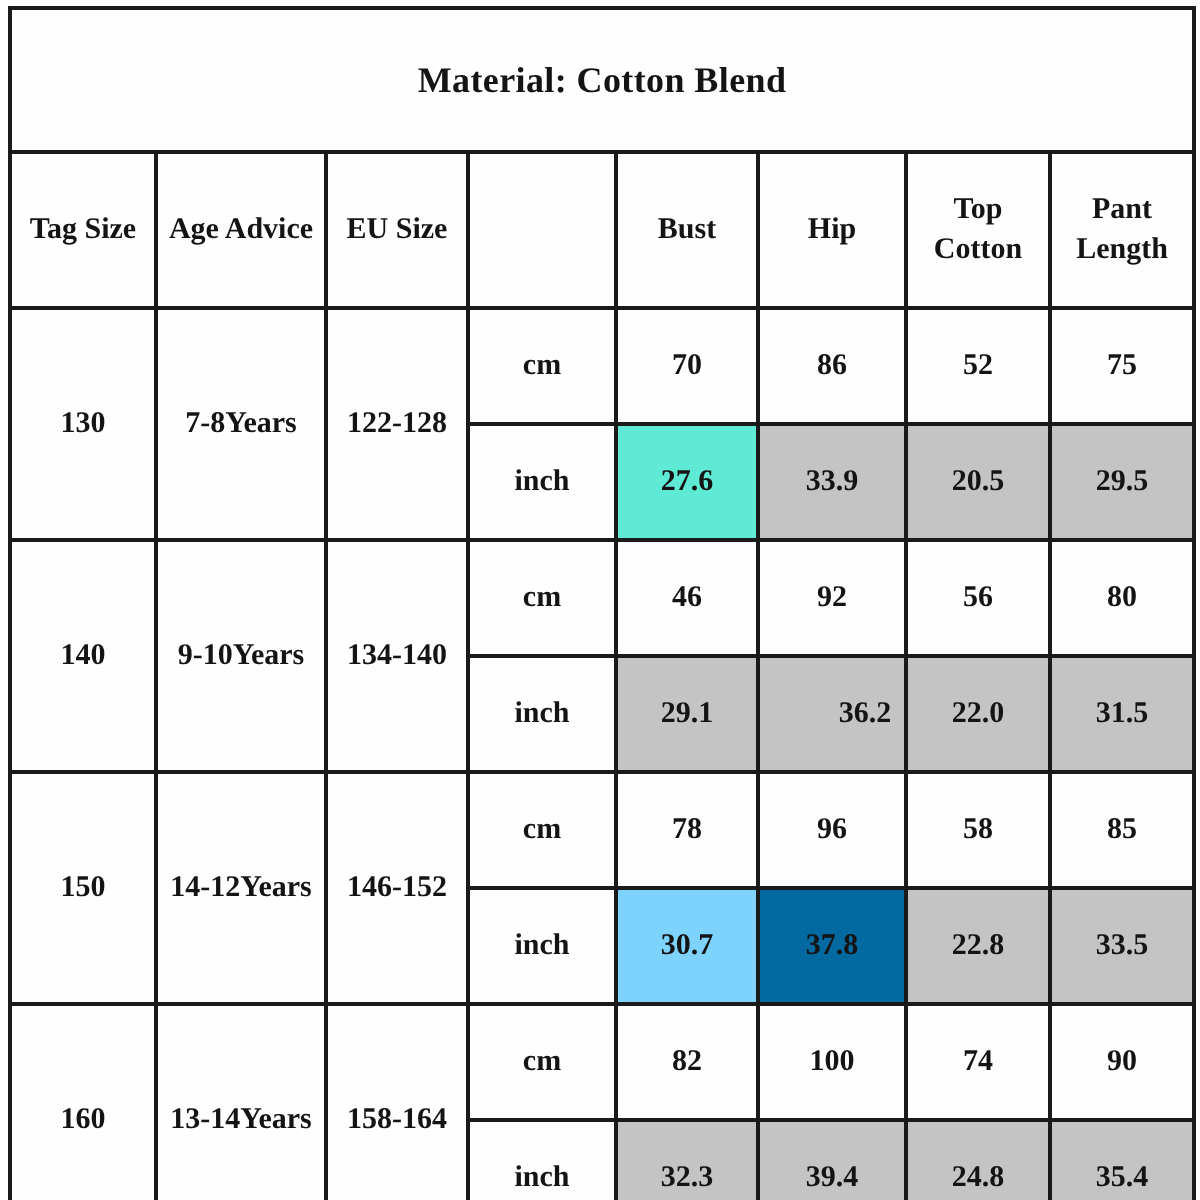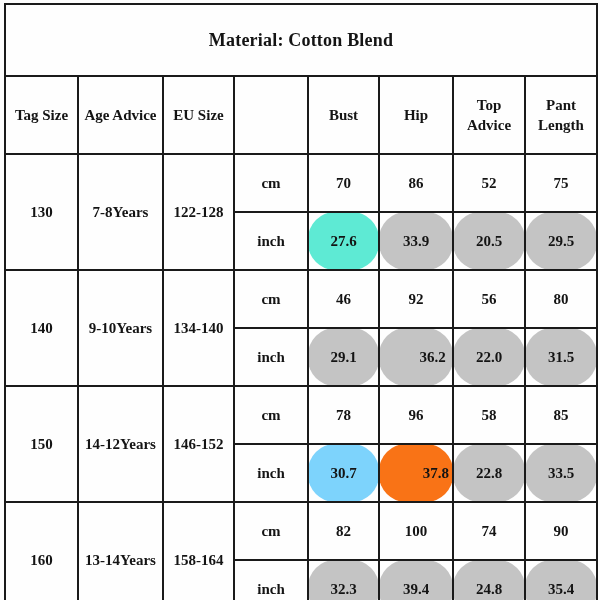--- a/index.html
+++ b/index.html
@@ -38,21 +38,20 @@
   tr.title-row td {
     height: 66px;
     font-size: 18px;
     letter-spacing: 0.2px;
   }
   tr.header-row th {
     height: 72px;
   }
   tr.data-row td {
     height: 52px;
-    border-radius: 27px;
   }
   td.shaded {
     background: #c4c4c4;
   }
 </style>
 </head>
 <body>
 
 <div class="page">
   <table class="size-chart">
@@ -72,21 +71,21 @@
       <td colspan="8">Material: Cotton Blend</td>
     </tr>
 
     <tr class="header-row">
       <th>Tag Size</th>
       <th>Age Advice</th>
       <th>EU Size</th>
       <th></th>
       <th>Bust</th>
       <th>Hip</th>
-      <th>Top Advice</th>
+      <th>Top Cotton</th>
       <th>Pant Length</th>
     </tr>
 
     <tr class="data-row">
       <td rowspan="2">130</td>
       <td rowspan="2">7-8Years</td>
       <td rowspan="2">122-128</td>
       <td>cm</td>
       <td>70</td>
       <td>86</td>
@@ -125,21 +124,21 @@
       <td rowspan="2">146-152</td>
       <td>cm</td>
       <td>78</td>
       <td>96</td>
       <td>58</td>
       <td>85</td>
     </tr>
     <tr class="data-row">
       <td>inch</td>
       <td class="shaded" style="background: #7dd3fc;">30.7</td>
-      <td class="shaded" style="background: #f97316; text-align: right;">37.8</td>
+      <td class="shaded" style="background: #0369a1;">37.8</td>
       <td class="shaded" style="background: rgb(196, 196, 196);">22.8</td>
       <td class="shaded" style="background: rgb(196, 196, 196);">33.5</td>
     </tr>
 
     <tr class="data-row">
       <td rowspan="2">160</td>
       <td rowspan="2">13-14Years</td>
       <td rowspan="2">158-164</td>
       <td>cm</td>
       <td>82</td>

